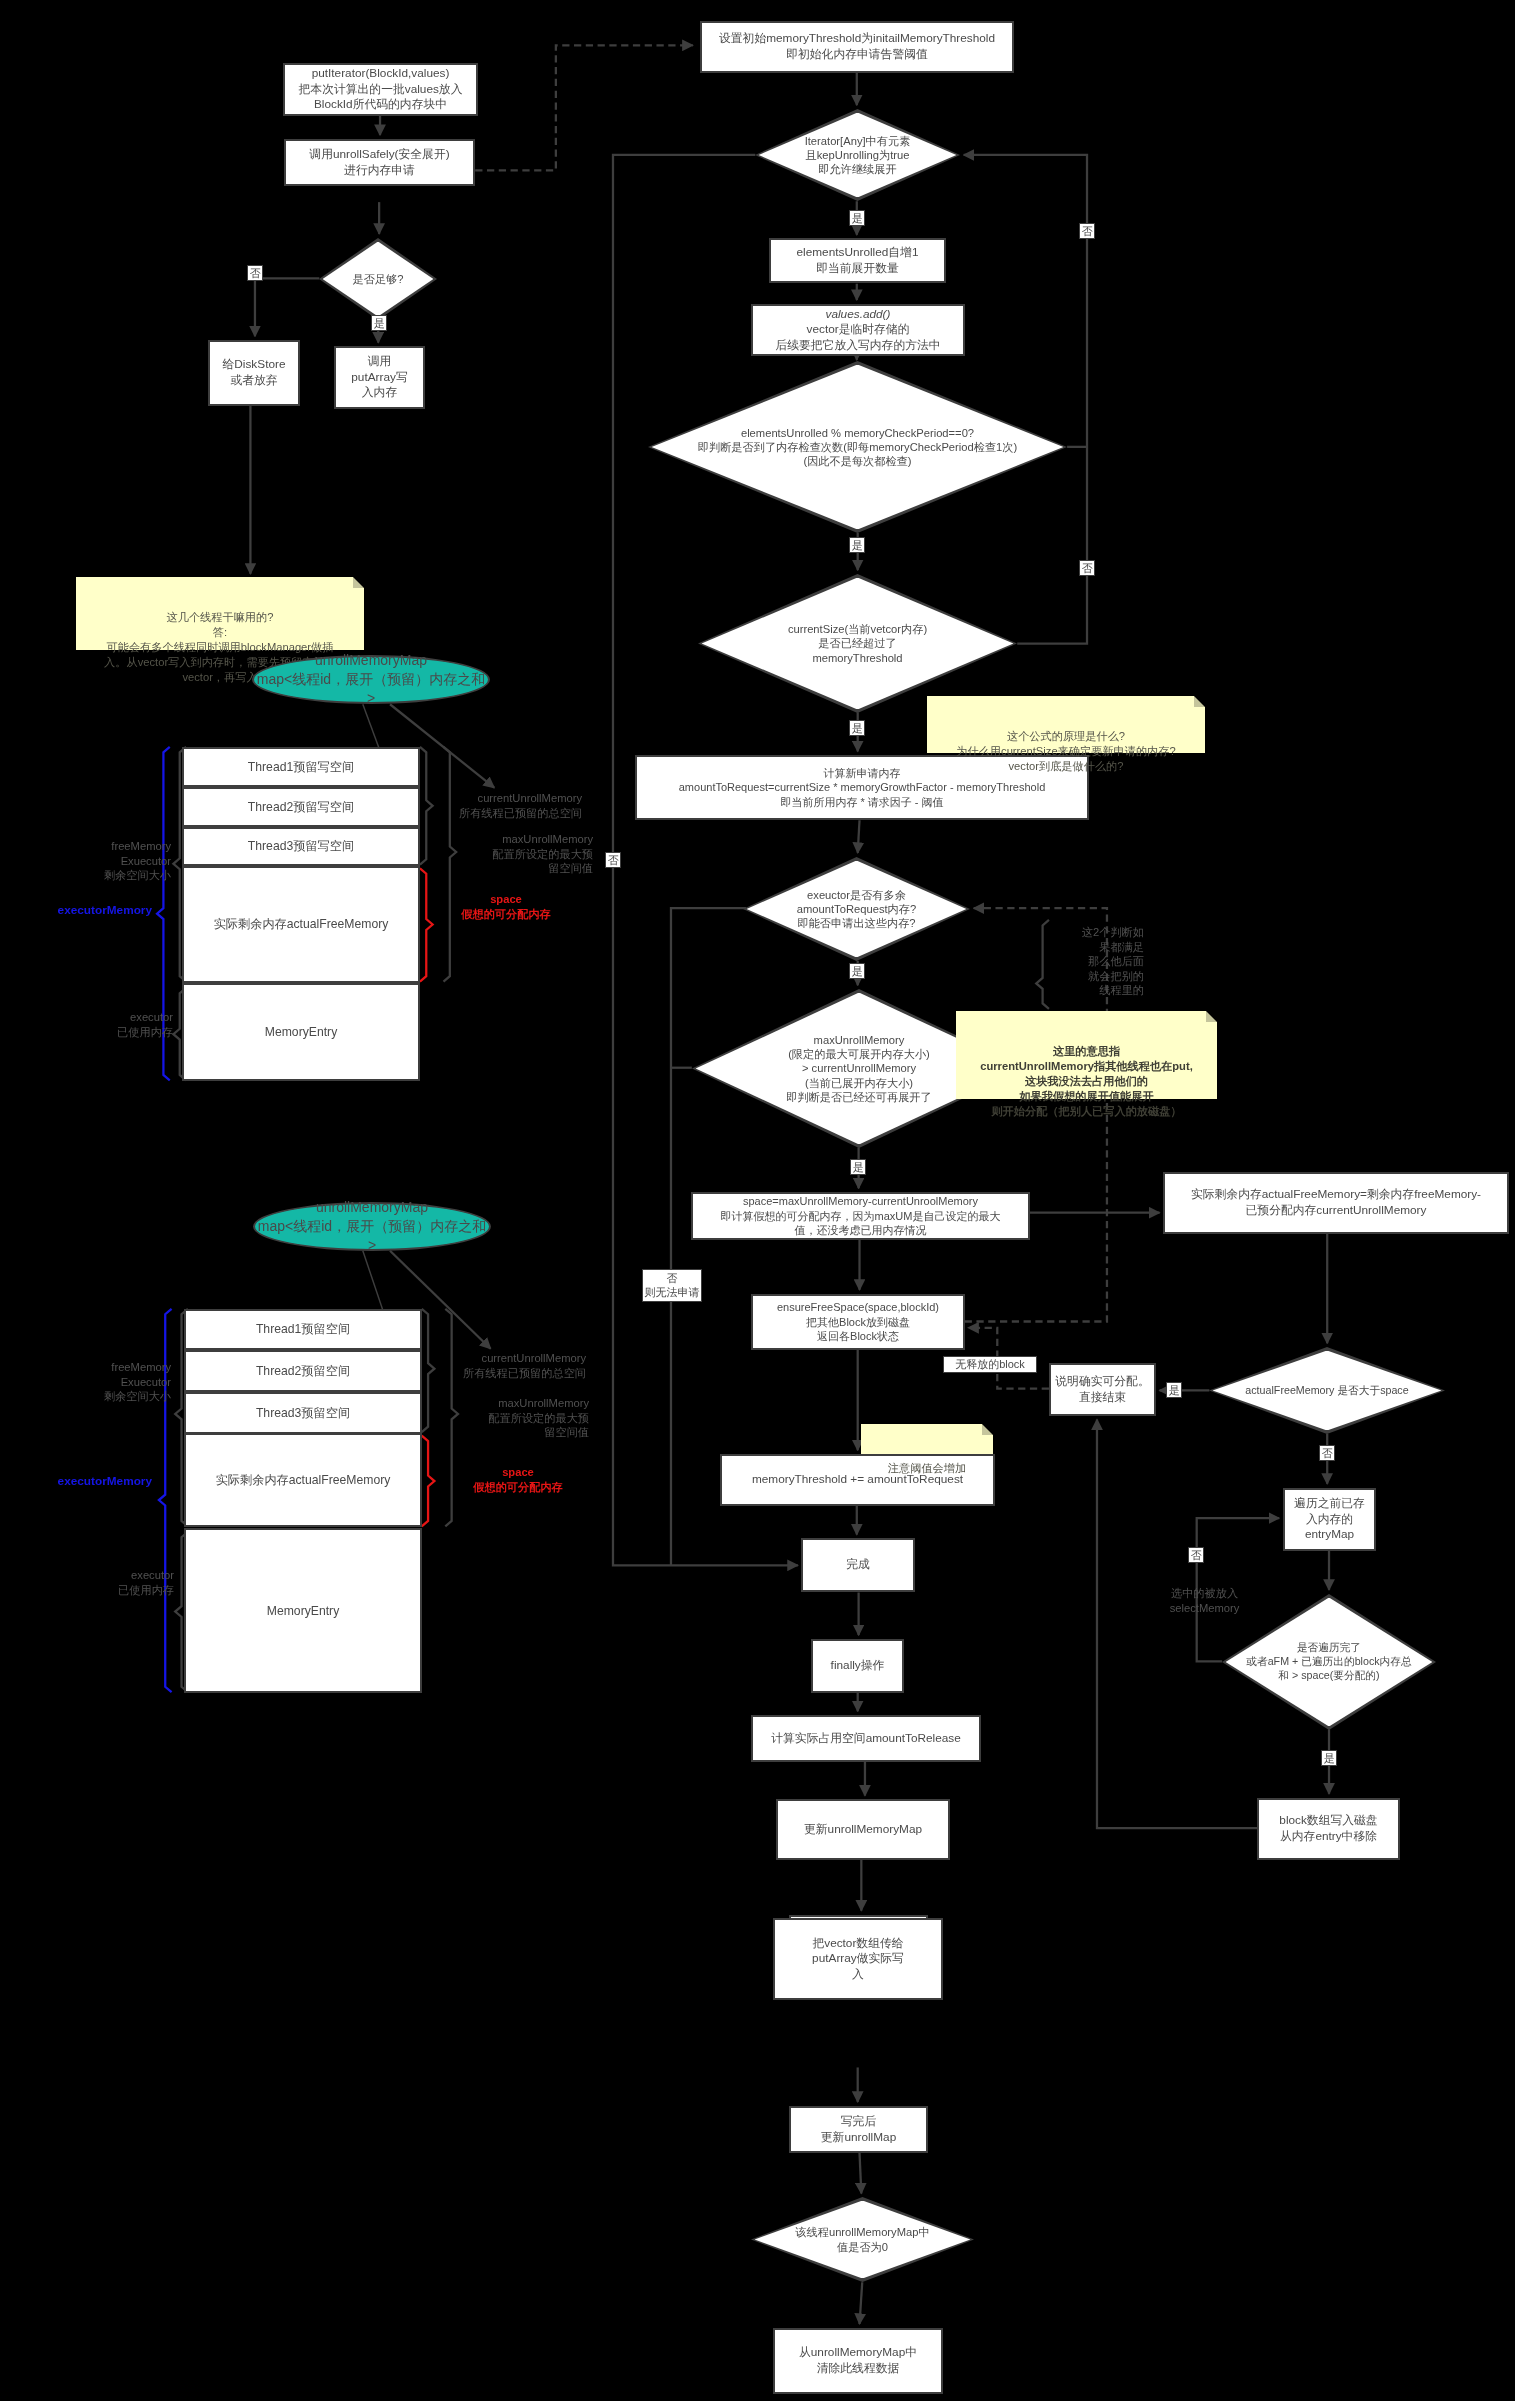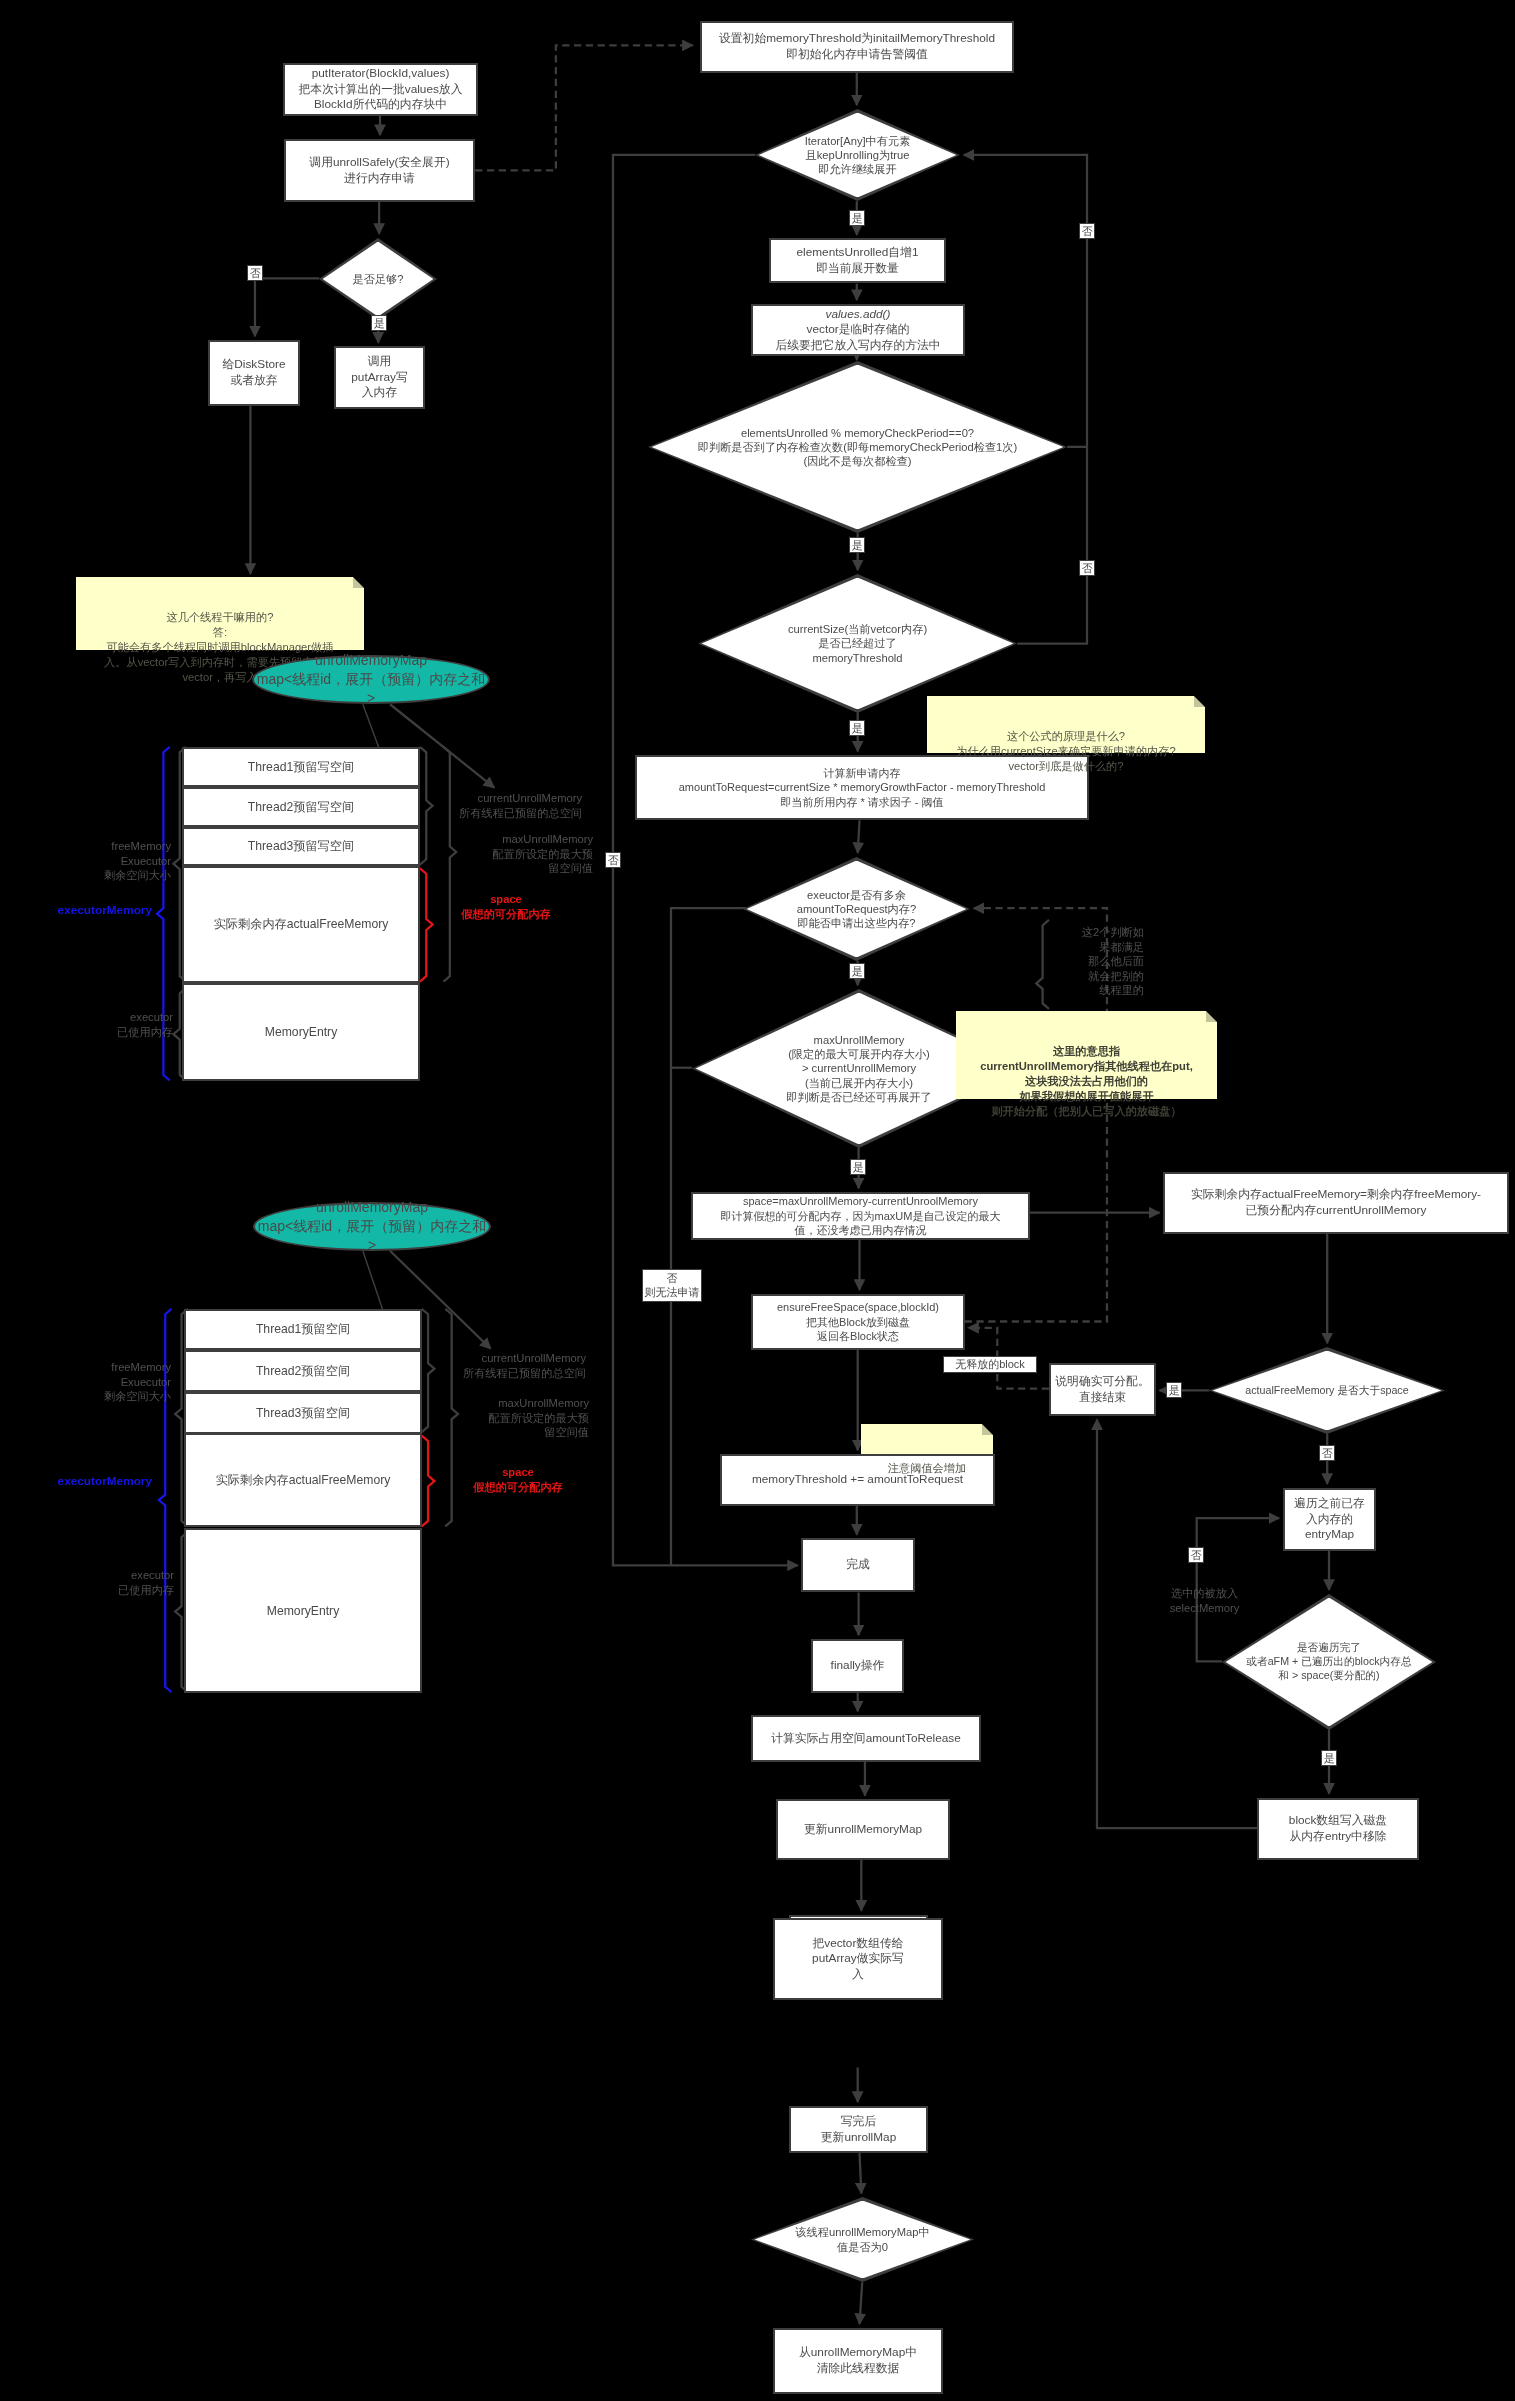--- a/index.html
+++ b/index.html
@@ -111,21 +111,21 @@
     <path d="M465,1444 L472,1450 L472,1504 L479,1510 L472,1516 L472,1574 L465,1580" stroke="#3e3e3e"></path>
     <path d="M491,1444 L498,1450 L498,1554 L505,1560 L498,1566 L498,1678 L491,1684" stroke="#3e3e3e"></path>
     <path d="M465,1584 L472,1590 L472,1628 L479,1634 L472,1640 L472,1678 L465,1684" stroke="#e61515"></path>
     <path d="M1157,1015 L1150,1021 L1150,1079 L1143,1085 L1150,1091 L1150,1107 L1157,1113" stroke="#3e3e3e"></path>
   </g>
 </svg>
 
 <div class="box" style="left:283px;top:63px;width:195px;height:53px">putIterator(BlockId,values)
 把本次计算出的一批values放入
 BlockId所代码的内存块中</div>
-<div class="box" style="left:284px;top:139px;width:191px;height:63px">调用unrollSafely(安全展开)
+<div class="box" style="left:284px;top:139px;width:191px;height:47px">调用unrollSafely(安全展开)
 进行内存申请</div>
 <div class="diamond" style="left:319px;top:238px;width:118px;height:82px">
   <div class="d1"></div>
       <div class="d2"></div>
   <div class="dt">是否足够?</div>
 </div>
 <div class="box" style="left:208px;top:340px;width:92px;height:66px">给DiskStore
 或者放弃</div>
 <div class="box" style="left:334px;top:346px;width:91px;height:63px">调用
 putArray写
@@ -219,21 +219,21 @@
 <div class="box" style="left:1283px;top:1488px;width:93px;height:63px">遍历之前已存
 入内存的
 entryMap</div>
 <div class="diamond" style="left:1222px;top:1594px;width:214px;height:136px">
   <div class="d1"></div>
       <div class="d2"></div>
   <div class="dt" style="font-size:10.7px">是否遍历完了
 或者aFM + 已遍历出的block内存总
 和 &gt; space(要分配的)</div>
 </div>
-<div class="box" style="left:1257px;top:1798px;width:162px;height:62px">block数组写入磁盘
+<div class="box" style="left:1257px;top:1798px;width:143px;height:62px">block数组写入磁盘
 从内存entry中移除</div>
 
 <div class="lbl" style="left:371px;top:315px;width:16.3px;height:16.3px">是</div>
 <div class="lbl" style="left:247px;top:265px;width:16.3px;height:16.3px">否</div>
 <div class="lbl" style="left:849px;top:210px;width:16.3px;height:16.3px">是</div>
 <div class="lbl" style="left:1079px;top:223px;width:16.3px;height:16.3px">否</div>
 <div class="lbl" style="left:849px;top:537px;width:16.3px;height:16.3px">是</div>
 <div class="lbl" style="left:1079px;top:560px;width:16.3px;height:16.3px">否</div>
 <div class="lbl" style="left:849px;top:720px;width:16.3px;height:16.3px">是</div>
 <div class="lbl" style="left:849px;top:963px;width:16.3px;height:16.3px">是</div>

